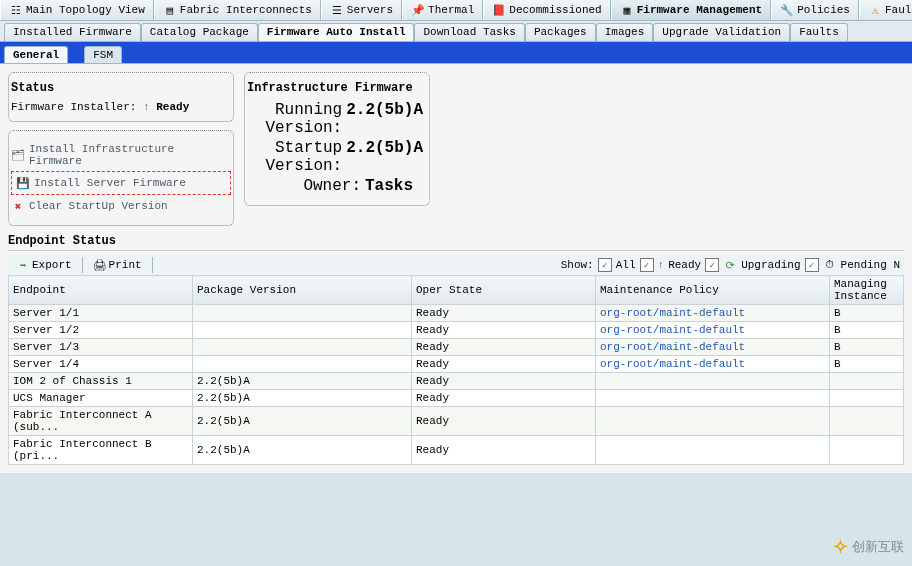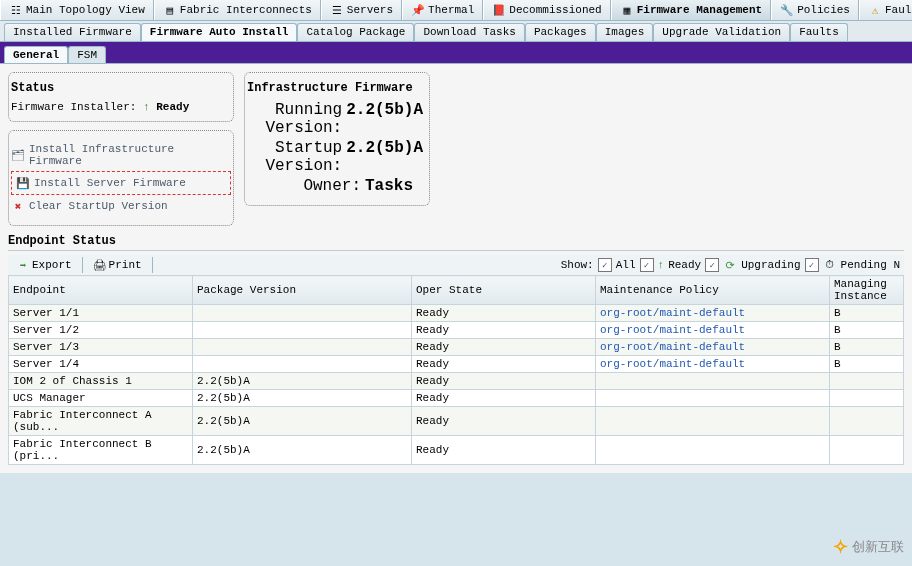--- a/index.html
+++ b/index.html
@@ -49,21 +49,22 @@
   background: linear-gradient(#f0f5f8,#dbe6ec);
   cursor: pointer;
   font-size: 11px;
   margin-top: 2px;
   border-radius: 3px 3px 0 0;
 }
 .subtab.active { background: #f5f9fb; font-weight: bold; }
 .inner-tabs {
   display: flex;
   padding: 4px 4px 0 4px;
-  background: #4c1d95;
+  background: #1d4ed8;
+  gap: 16px;
 }
 .inner-tab {
   padding: 2px 8px;
   border: 1px solid #9cb7c6;
   border-bottom: none;
   background: #f5f9fb;
   cursor: pointer;
   font-size: 11px;
   border-radius: 3px 3px 0 0;
 }
@@ -147,22 +148,22 @@
       <span>Policies</span>
     </div>
   <div class="tab">
       <span class="icon" style="color:#c80">⚠</span>
       <span>Faults</span>
     </div>
 </div>
 
 <div class="subtabs">
   <div class="subtab">Installed Firmware</div>
+  <div class="subtab">Catalog Package</div>
   <div class="subtab active">Firmware Auto Install</div>
-  <div class="subtab">Catalog Package</div>
   <div class="subtab">Download Tasks</div>
   <div class="subtab">Packages</div>
   <div class="subtab">Images</div>
   <div class="subtab">Upgrade Validation</div>
   <div class="subtab">Faults</div>
 </div>
 
 <div class="inner-tabs">
   <div class="inner-tab active">General</div>
   <div class="inner-tab inactive">FSM</div>

